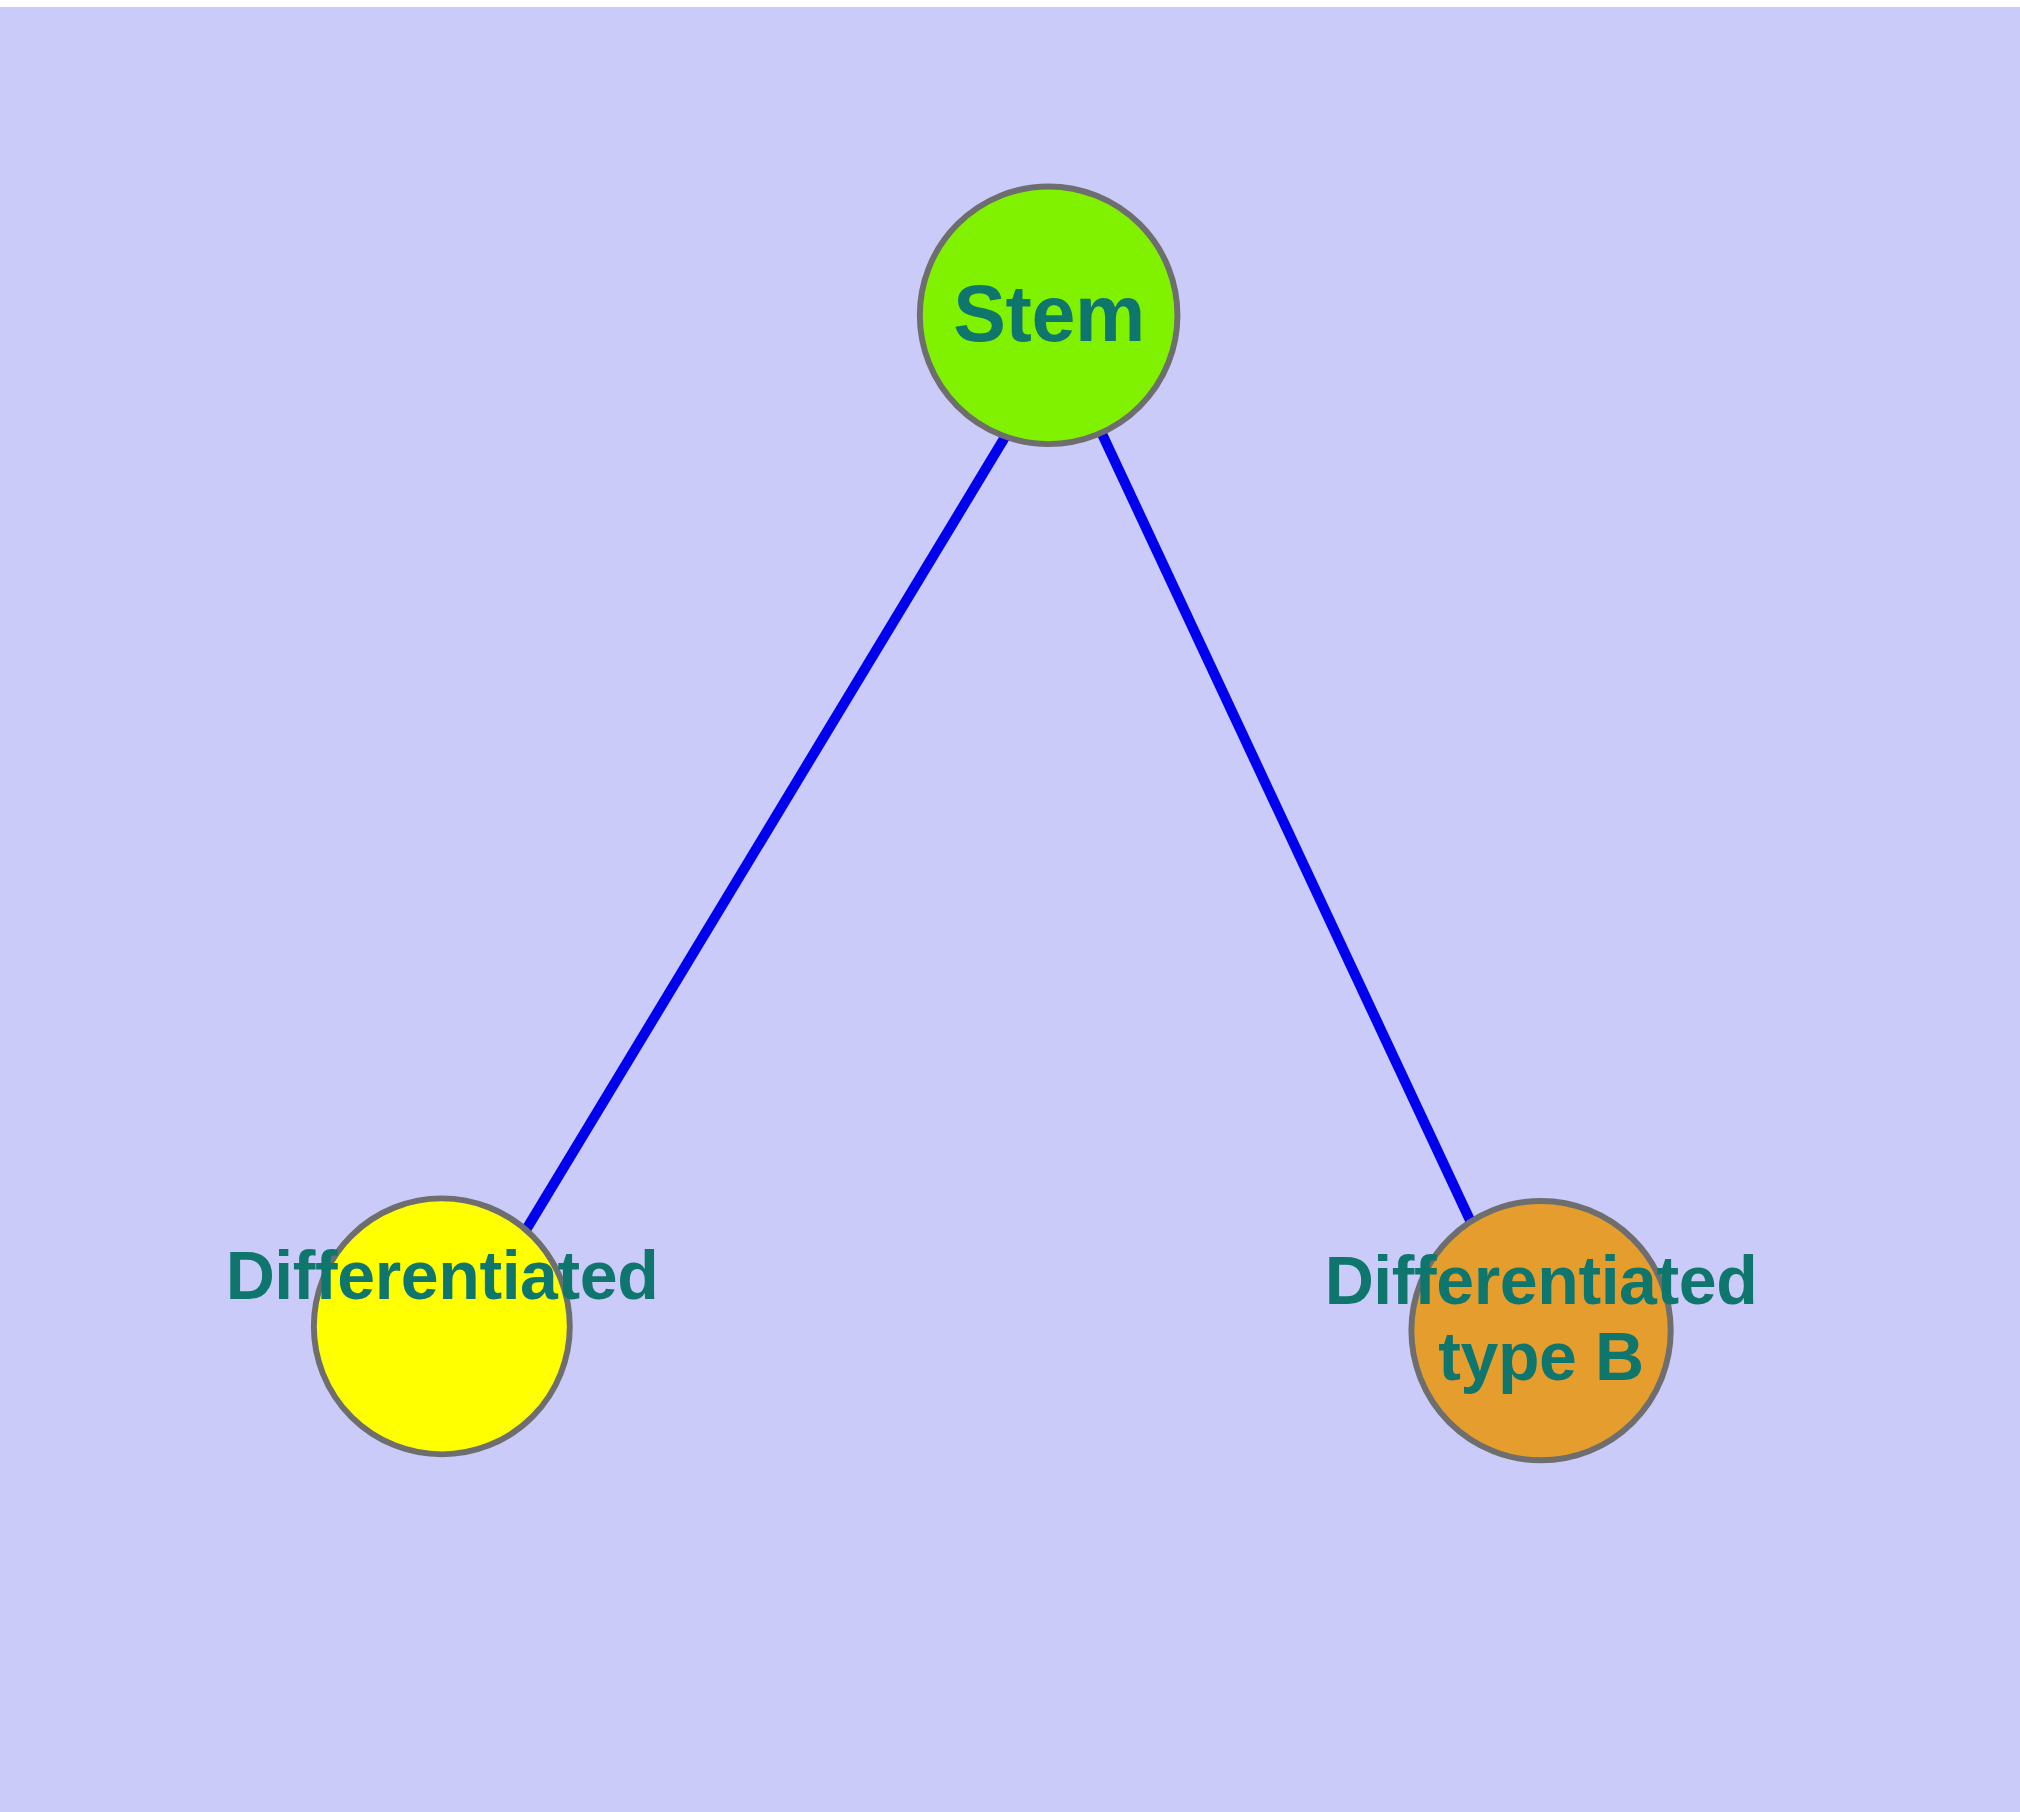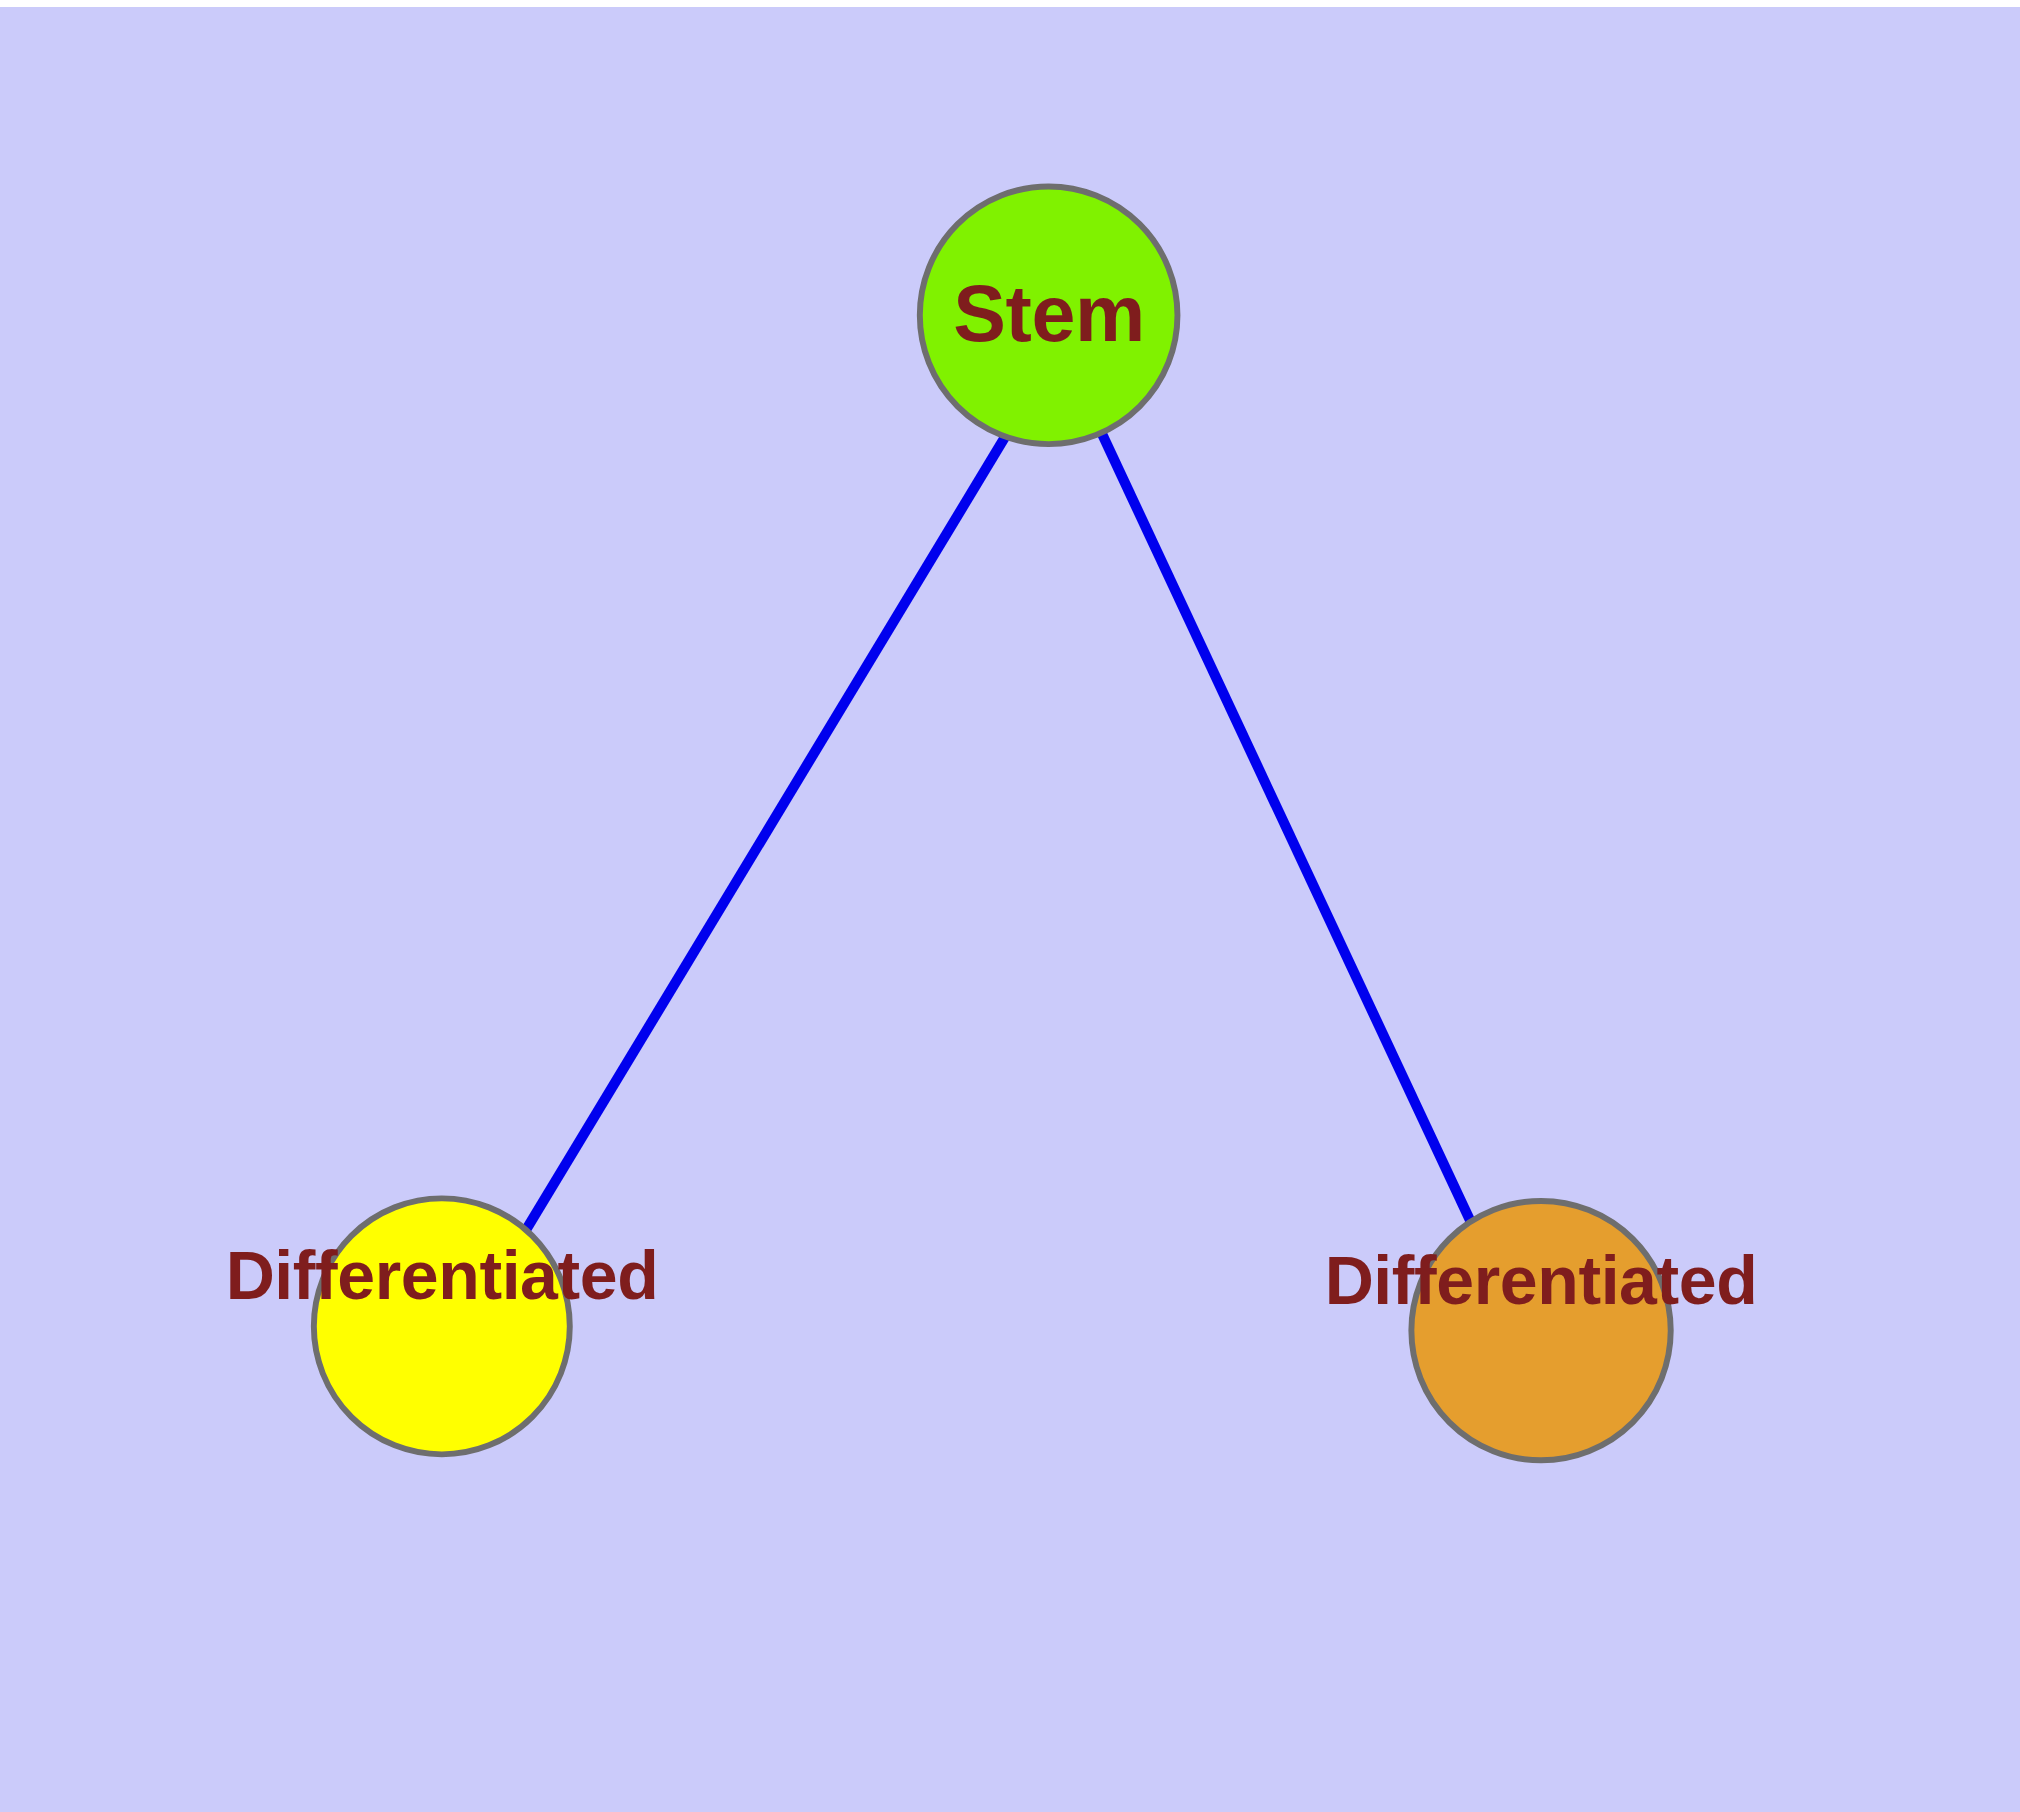--- a/index.html
+++ b/index.html
@@ -36,21 +36,21 @@
   }
   .edge-line {
     stroke: #0000ee;
     stroke-width: 12;
     stroke-linecap: butt;
     fill: none;
   }
   .node-label {
     position: absolute;
     text-align: center;
-    color: #7f1d1d;
+    color: #0f766e;
     font-weight: bold;
     line-height: 1.12;
     white-space: nowrap;
     pointer-events: none;
     letter-spacing: -0.4px;
   }
   .label-stem {
     font-size: 79px;
   }
   .label-diff {
@@ -81,16 +81,17 @@
   <div class="node-label label-stem" style="left:625px; top:270px; width:848px;">
     <div>Stem</div>
   </div>
 
   <div class="node-label label-diff" style="left:18px; top:1237px; width:848px;">
     <div>Differentiated</div>
   </div>
 
   <div class="node-label label-diff" style="left:1117px; top:1242px; width:848px;">
     <div>Differentiated</div>
+    <div>type B</div>
   </div>
 
 </div>
 
 
 </body></html>

